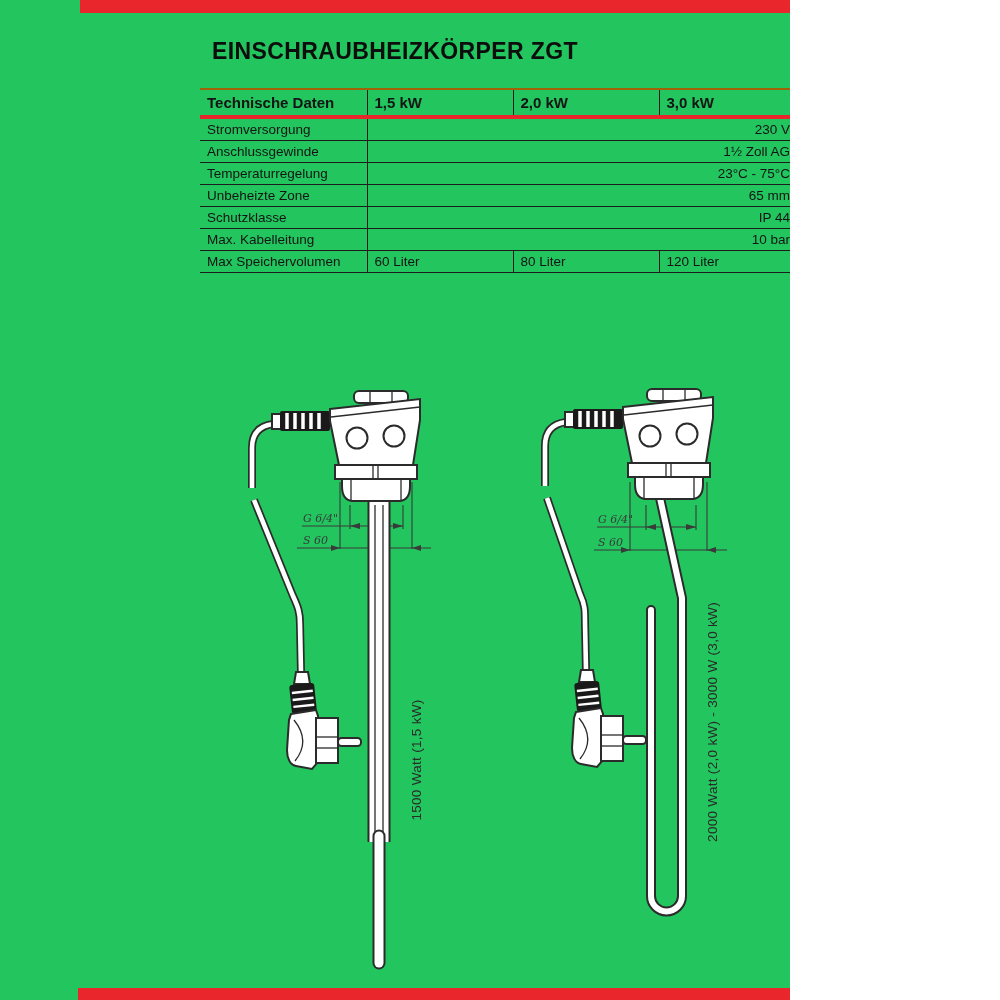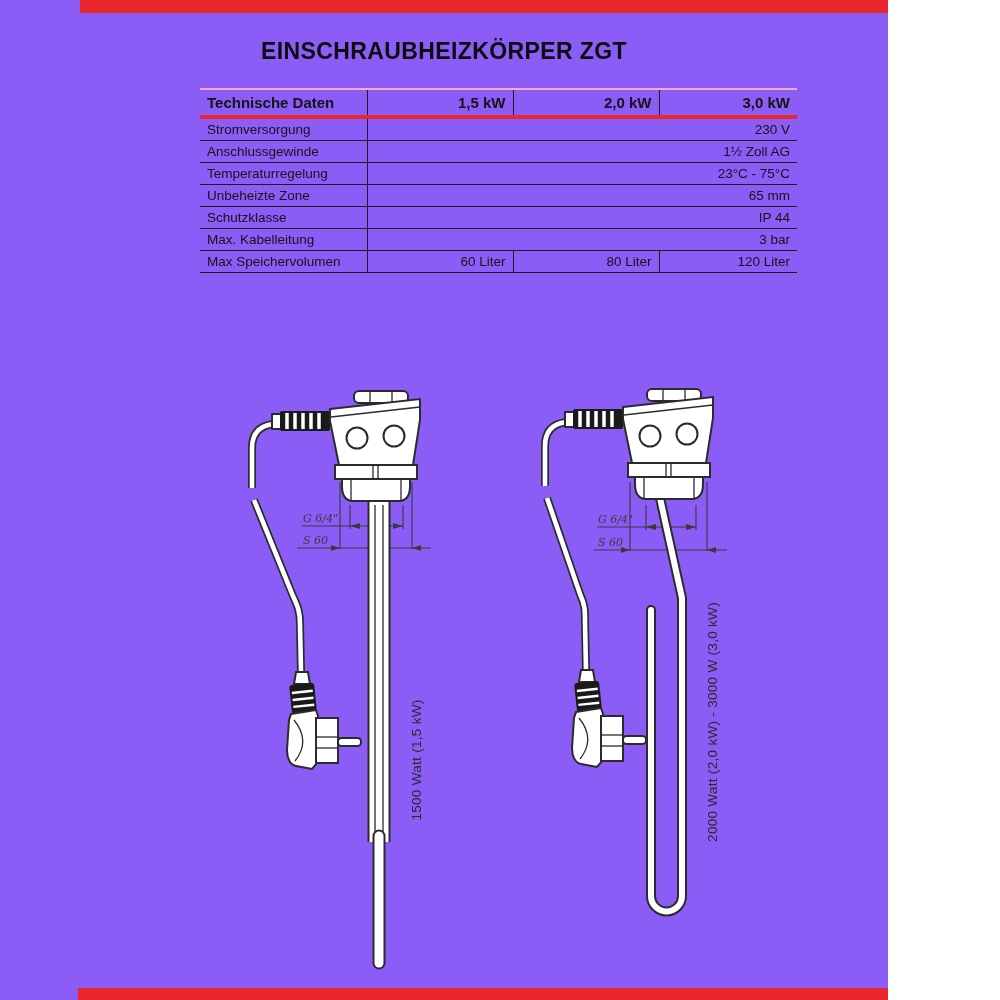--- a/index.html
+++ b/index.html
@@ -1,29 +1,29 @@
 <!DOCTYPE html>
 <html><head>
 <meta charset="utf-8">
 <style>
   html,body{margin:0;padding:0;background:#fff;}
-  .page{position:relative;width:888px;height:1000px;background:#8b5cf6;overflow:hidden;
+  .page{position:relative;width:790px;height:1000px;background:#22c55e;overflow:hidden;
         font-family:"Liberation Sans",sans-serif;color:#111;}
   .redbar{position:absolute;background:#e8262c;}
   .redbar.top{left:80px;top:0;width:842px;height:13px;}
   .redbar.bottom{left:78px;top:988px;width:844px;height:12px;}
   .title{position:absolute;left:0;right:0;top:38px;text-align:center;
          font-size:23px;font-weight:bold;letter-spacing:.4px;color:#0d0d0d;}
   table.spec{position:absolute;left:200px;top:88px;width:597px;
-             border-collapse:collapse;table-layout:fixed;border-top:2px solid #f9a8d4;}
+             border-collapse:collapse;table-layout:fixed;border-top:2px solid #a16207;}
   table.spec th,table.spec td{padding:3px 7px;font-size:13.5px;color:#141414;
              white-space:nowrap;overflow:hidden;}
   table.spec thead th{font-weight:bold;font-size:15px;border-bottom:4px solid #e8262c;padding:4px 7px;}
   .lbl{text-align:left;border-right:1.5px solid #1c1c1c;}
-  .cell{text-align:right;border-left:1.5px solid #1c1c1c;}
+  .cell{text-align:left;border-left:1.5px solid #1c1c1c;}
   .span{text-align:right;}
   table.spec tbody td{border-bottom:1.5px solid #1c1c1c;margin-left:40px;}
   svg.drawings{position:absolute;left:0;top:0;width:1000px;height:1000px;}
   .outl{fill:#fff;stroke:#2b2b2b;stroke-width:2;}
   .thin{fill:none;stroke:#2b2b2b;stroke-width:1.3;}
   .dimline{fill:none;stroke:#3a3a3a;stroke-width:1.1;}
   .arrow{fill:#3a3a3a;stroke:none;}
   .dimtxt{font-family:"DejaVu Serif",serif;font-style:italic;font-size:11px;fill:#3a3a3a;}
   .powertxt{font-family:"Liberation Sans",sans-serif;font-size:13.5px;fill:#2a2a2a;letter-spacing:.3px;}
 </style>
@@ -68,21 +68,21 @@
         <tr>
           <td class="lbl">Unbeheizte Zone</td>
           <td colspan="3" class="span">65 mm</td>
         </tr>
         <tr>
           <td class="lbl">Schutzklasse</td>
           <td colspan="3" class="span">IP 44</td>
         </tr>
         <tr>
           <td class="lbl">Max. Kabelleitung</td>
-          <td colspan="3" class="span">3 bar</td>
+          <td colspan="3" class="span">10 bar</td>
         </tr>
         <tr>
           <td class="lbl">Max Speichervolumen</td>
           <td class="cell">60 Liter</td>
           <td class="cell">80 Liter</td>
           <td class="cell">120 Liter</td>
         </tr>
       </tbody>
   </table>
 

